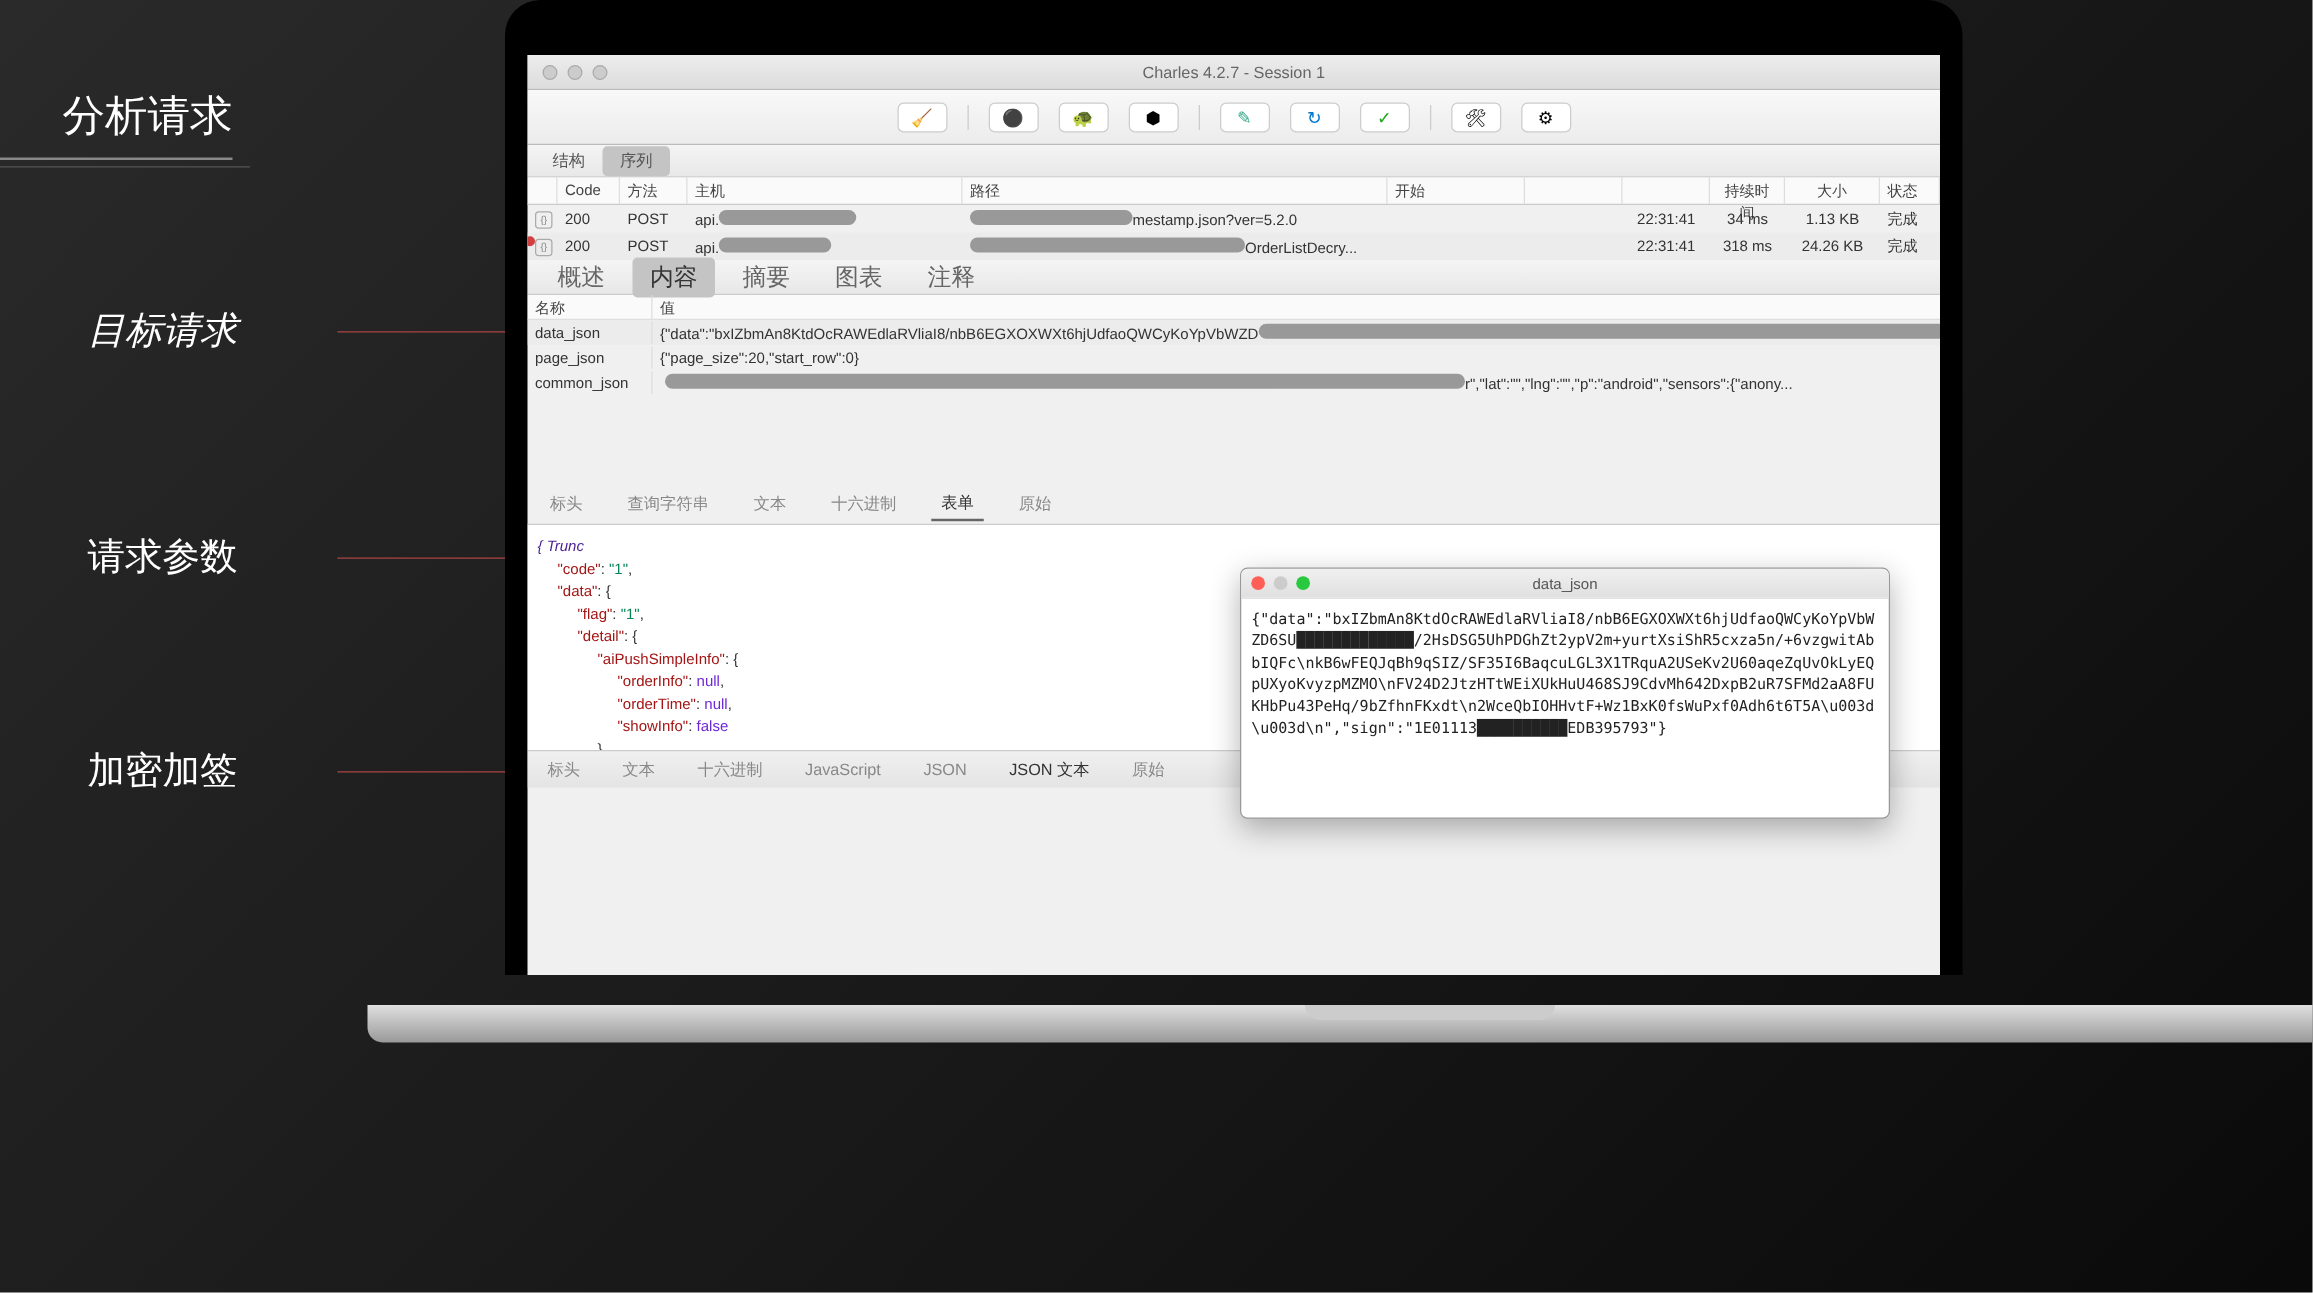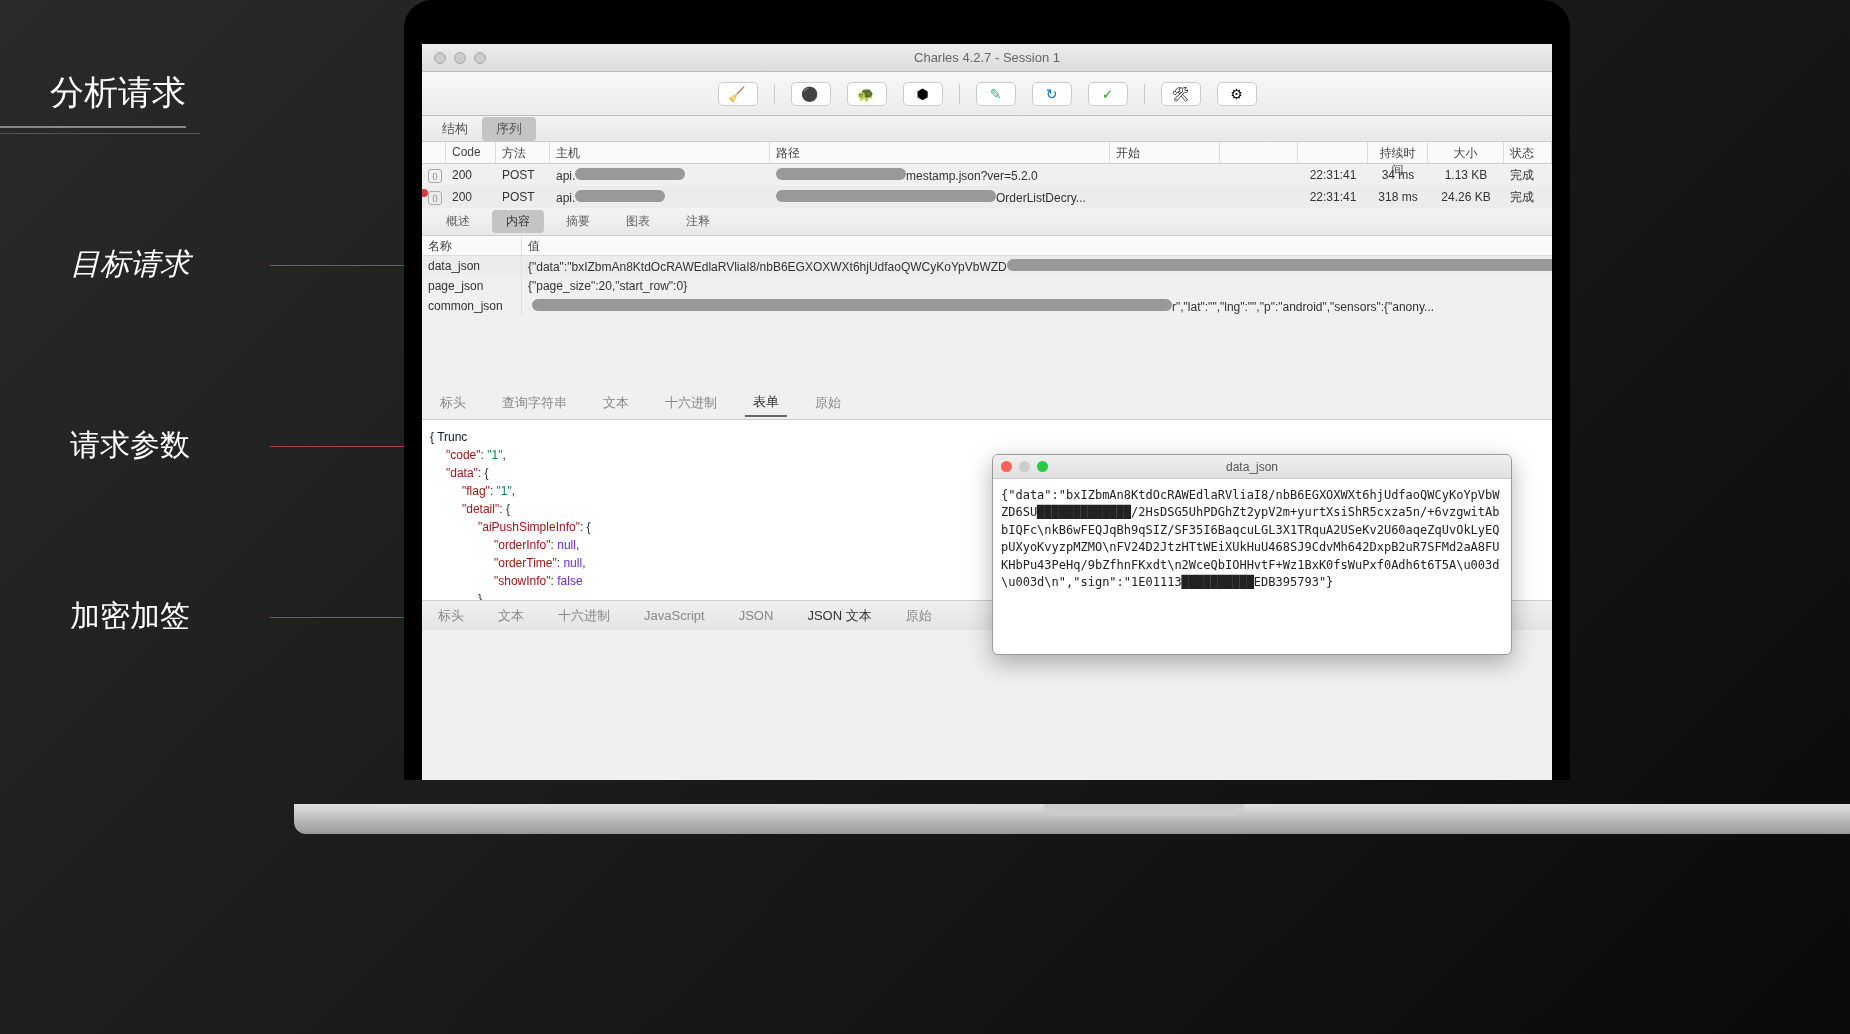--- a/index.html
+++ b/index.html
@@ -53,39 +53,39 @@
     .req-row > div { padding: 3px 6px; overflow: hidden; white-space: nowrap; }
     .redact { height: 12px; background: #999; border-radius: 6px; display: inline-block; }
     .row-icon { width: 14px; height: 14px; border: 1px solid #aaa; border-radius: 3px; font-size: 8px; display: inline-flex; align-items: center; justify-content: center; color: #888; }
     .row-marker { position: absolute; width: 8px; height: 8px; background: #d04040; border-radius: 50%; margin-left: -8px; }
 
     .filter-bar { height: 40px; background: linear-gradient(#ececec, #e0e0e0); display: flex; align-items: center; padding: 0 10px; gap: 10px; font-size: 13px; color: #444; border-top: 1px solid #ccc; border-bottom: 1px solid #ccc; margin-top: 40px; }
     .filter-input { flex: 1; height: 24px; background: #fff; border: 1px solid #bbb; border-radius: 4px; }
     .filter-check { width: 14px; height: 14px; border: 1px solid #999; background: #fff; border-radius: 3px; }
     .filter-btn { padding: 3px 12px; border: 1px solid #bbb; background: #fff; border-radius: 4px; }
 
-    .detail-tabs { height: 28px; background: linear-gradient(#f4f4f4, #e8e8e8); display: flex; align-items: center; padding-left: 10px; gap: 8px; font-size: 12px; border-bottom: 1px solid #ccc; }
+    .detail-tabs { height: 28px; background: linear-gradient(#f4f4f4, #e8e8e8); display: flex; align-items: center; padding-left: 10px; gap: 8px; font-size: 19px; border-bottom: 1px solid #ccc; }
     .detail-tab { padding: 3px 14px; color: #666; border-radius: 4px; }
     .detail-tab.active { background: #c4c4c4; color: #333; }
 
     .params-header { height: 20px; background: #fafafa; display: flex; font-size: 12px; color: #444; border-bottom: 1px solid #ddd; }
     .params-header > div { padding: 2px 6px; }
     .pcol-name { width: 100px; border-right: 1px solid #ddd; }
     .pcol-val { flex: 1; }
 
     .param-row { height: 20px; display: flex; font-size: 12px; color: #333; align-items: center; }
     .param-row > div { padding: 2px 6px; overflow: hidden; white-space: nowrap; }
     .param-row.sel { background: #ececec; }
 
     .sub-tabs { height: 34px; display: flex; align-items: center; padding-left: 10px; gap: 20px; font-size: 13px; border-bottom: 1px solid #ccc; margin-top: 70px; }
     .sub-tab { padding: 4px 8px; color: #888; }
     .sub-tab.active { color: #333; font-weight: 500; border-bottom: 2px solid #666; }
 
     .json-view { padding: 8px; font-family: Menlo, Consolas, monospace; font-size: 12px; line-height: 1.5; color: #333; background: #fff; height: 180px; overflow: hidden; }
-    .json-trunc { color: #0f172a; }
+    .json-trunc { color: #4c1d95; font-style: italic; }
     .jk { color: #a31515; }
     .jn { color: #098658; }
     .jb { color: #6d28d9; }
     .jl { display: block; }
     .i1 { padding-left: 16px; } .i2 { padding-left: 32px; } .i3 { padding-left: 48px; } .i4 { padding-left: 64px; }
 
     .bottom-tabs { height: 30px; background: linear-gradient(#f0f0f0, #e4e4e4); display: flex; align-items: center; padding-left: 10px; gap: 22px; font-size: 13px; border-top: 1px solid #ccc; }
     .bottom-tab { color: #888; padding: 3px 6px; }
     .bottom-tab.active { color: #333; font-weight: 500; }
 

